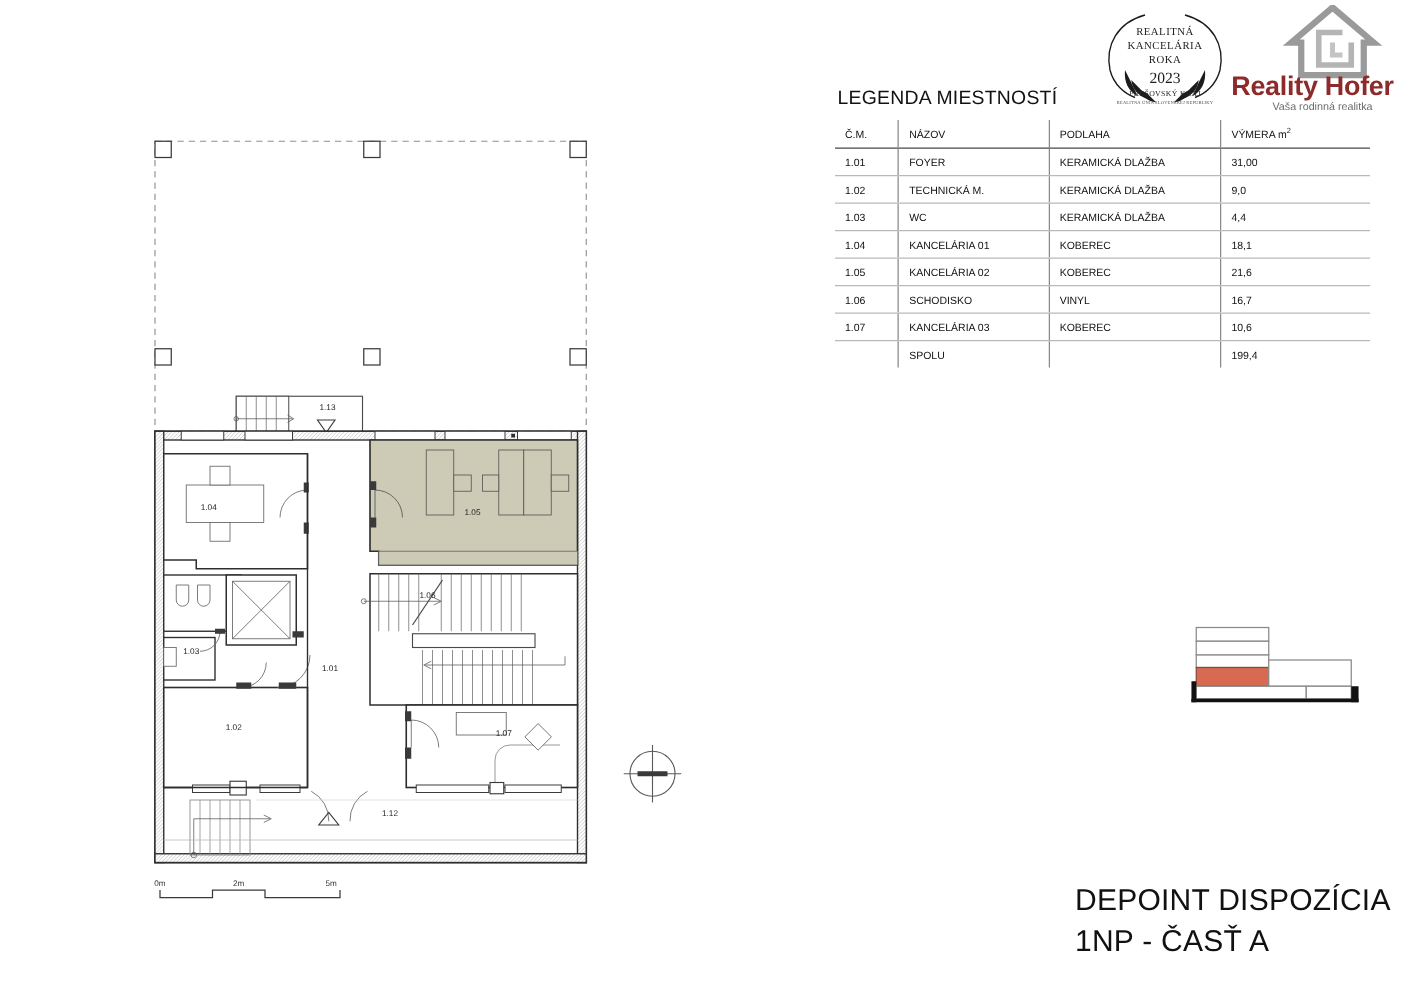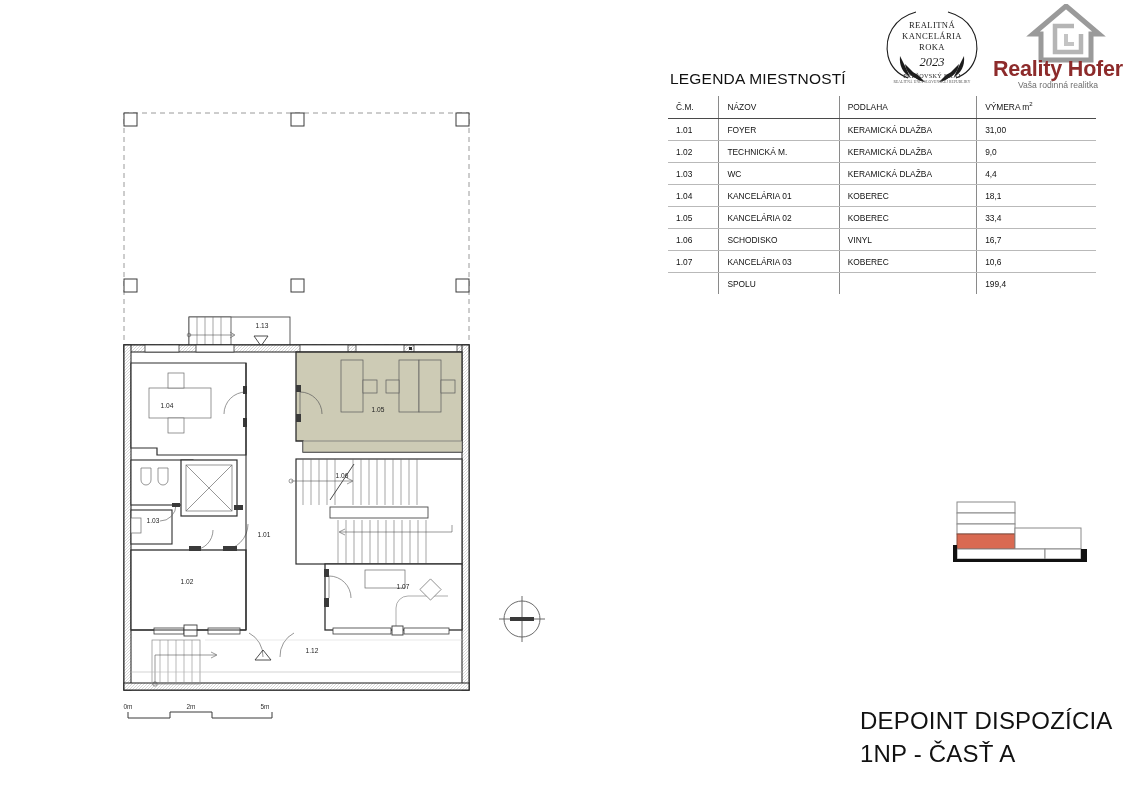--- a/index.html
+++ b/index.html
@@ -46,37 +46,37 @@
     position:absolute;width:120px;text-align:center;
     font-family:"Liberation Serif","DejaVu Serif",serif;
     color:#1c1c1c;letter-spacing:.4px;
   }
   .badge-l1{top:18px;font-size:8.6px;}
   .badge-l2{top:29px;font-size:8.6px;}
   .badge-l3{top:40px;font-size:8.6px;}
   #badge-year{
     position:absolute;top:53px;width:120px;text-align:center;
     font-family:"Liberation Serif","DejaVu Serif",serif;
-    font-size:12.5px;color:#1c1c1c;font-style:italic;
+    font-size:12.5px;color:#1c1c1c;
   }
   #badge-region{
     position:absolute;top:70px;width:120px;text-align:center;
     font-family:"Liberation Serif","DejaVu Serif",serif;
     font-size:6.2px;color:#2a2a2a;letter-spacing:.3px;
   }
   #badge-org{
     position:absolute;top:78px;width:120px;text-align:center;
     font-family:"Liberation Serif","DejaVu Serif",serif;
     font-size:3.6px;color:#555;letter-spacing:.15px;
   }
 
   
   #brand-logo{position:absolute;left:1003px;top:4px;width:126px;height:96px;}
   #brand-name{
-    position:absolute;left:985px;top:57px;width:146px;text-align:center;
+    position:absolute;left:985px;top:57px;width:146px;text-align:left;
     font-size:21.5px;font-weight:bold;color:#8d2b2b;letter-spacing:-.2px;
     white-space:nowrap;
   }
   #brand-tagline{
     position:absolute;left:985px;top:80px;width:146px;text-align:center;
     font-size:8.6px;color:#6e6e6e;white-space:nowrap;
   }
 
   
   #section-key{position:absolute;left:953px;top:498px;width:134px;height:64px;}
@@ -411,21 +411,21 @@
       <tr>
         <td class="col-cm">1.04</td>
         <td class="col-name">KANCELÁRIA 01</td>
         <td class="col-floor">KOBEREC</td>
         <td class="col-area">18,1</td>
       </tr>
       <tr>
         <td class="col-cm">1.05</td>
         <td class="col-name">KANCELÁRIA 02</td>
         <td class="col-floor">KOBEREC</td>
-        <td class="col-area">33,4</td>
+        <td class="col-area">21,6</td>
       </tr>
       <tr>
         <td class="col-cm">1.06</td>
         <td class="col-name">SCHODISKO</td>
         <td class="col-floor">VINYL</td>
         <td class="col-area">16,7</td>
       </tr>
       <tr>
         <td class="col-cm">1.07</td>
         <td class="col-name">KANCELÁRIA 03</td>

